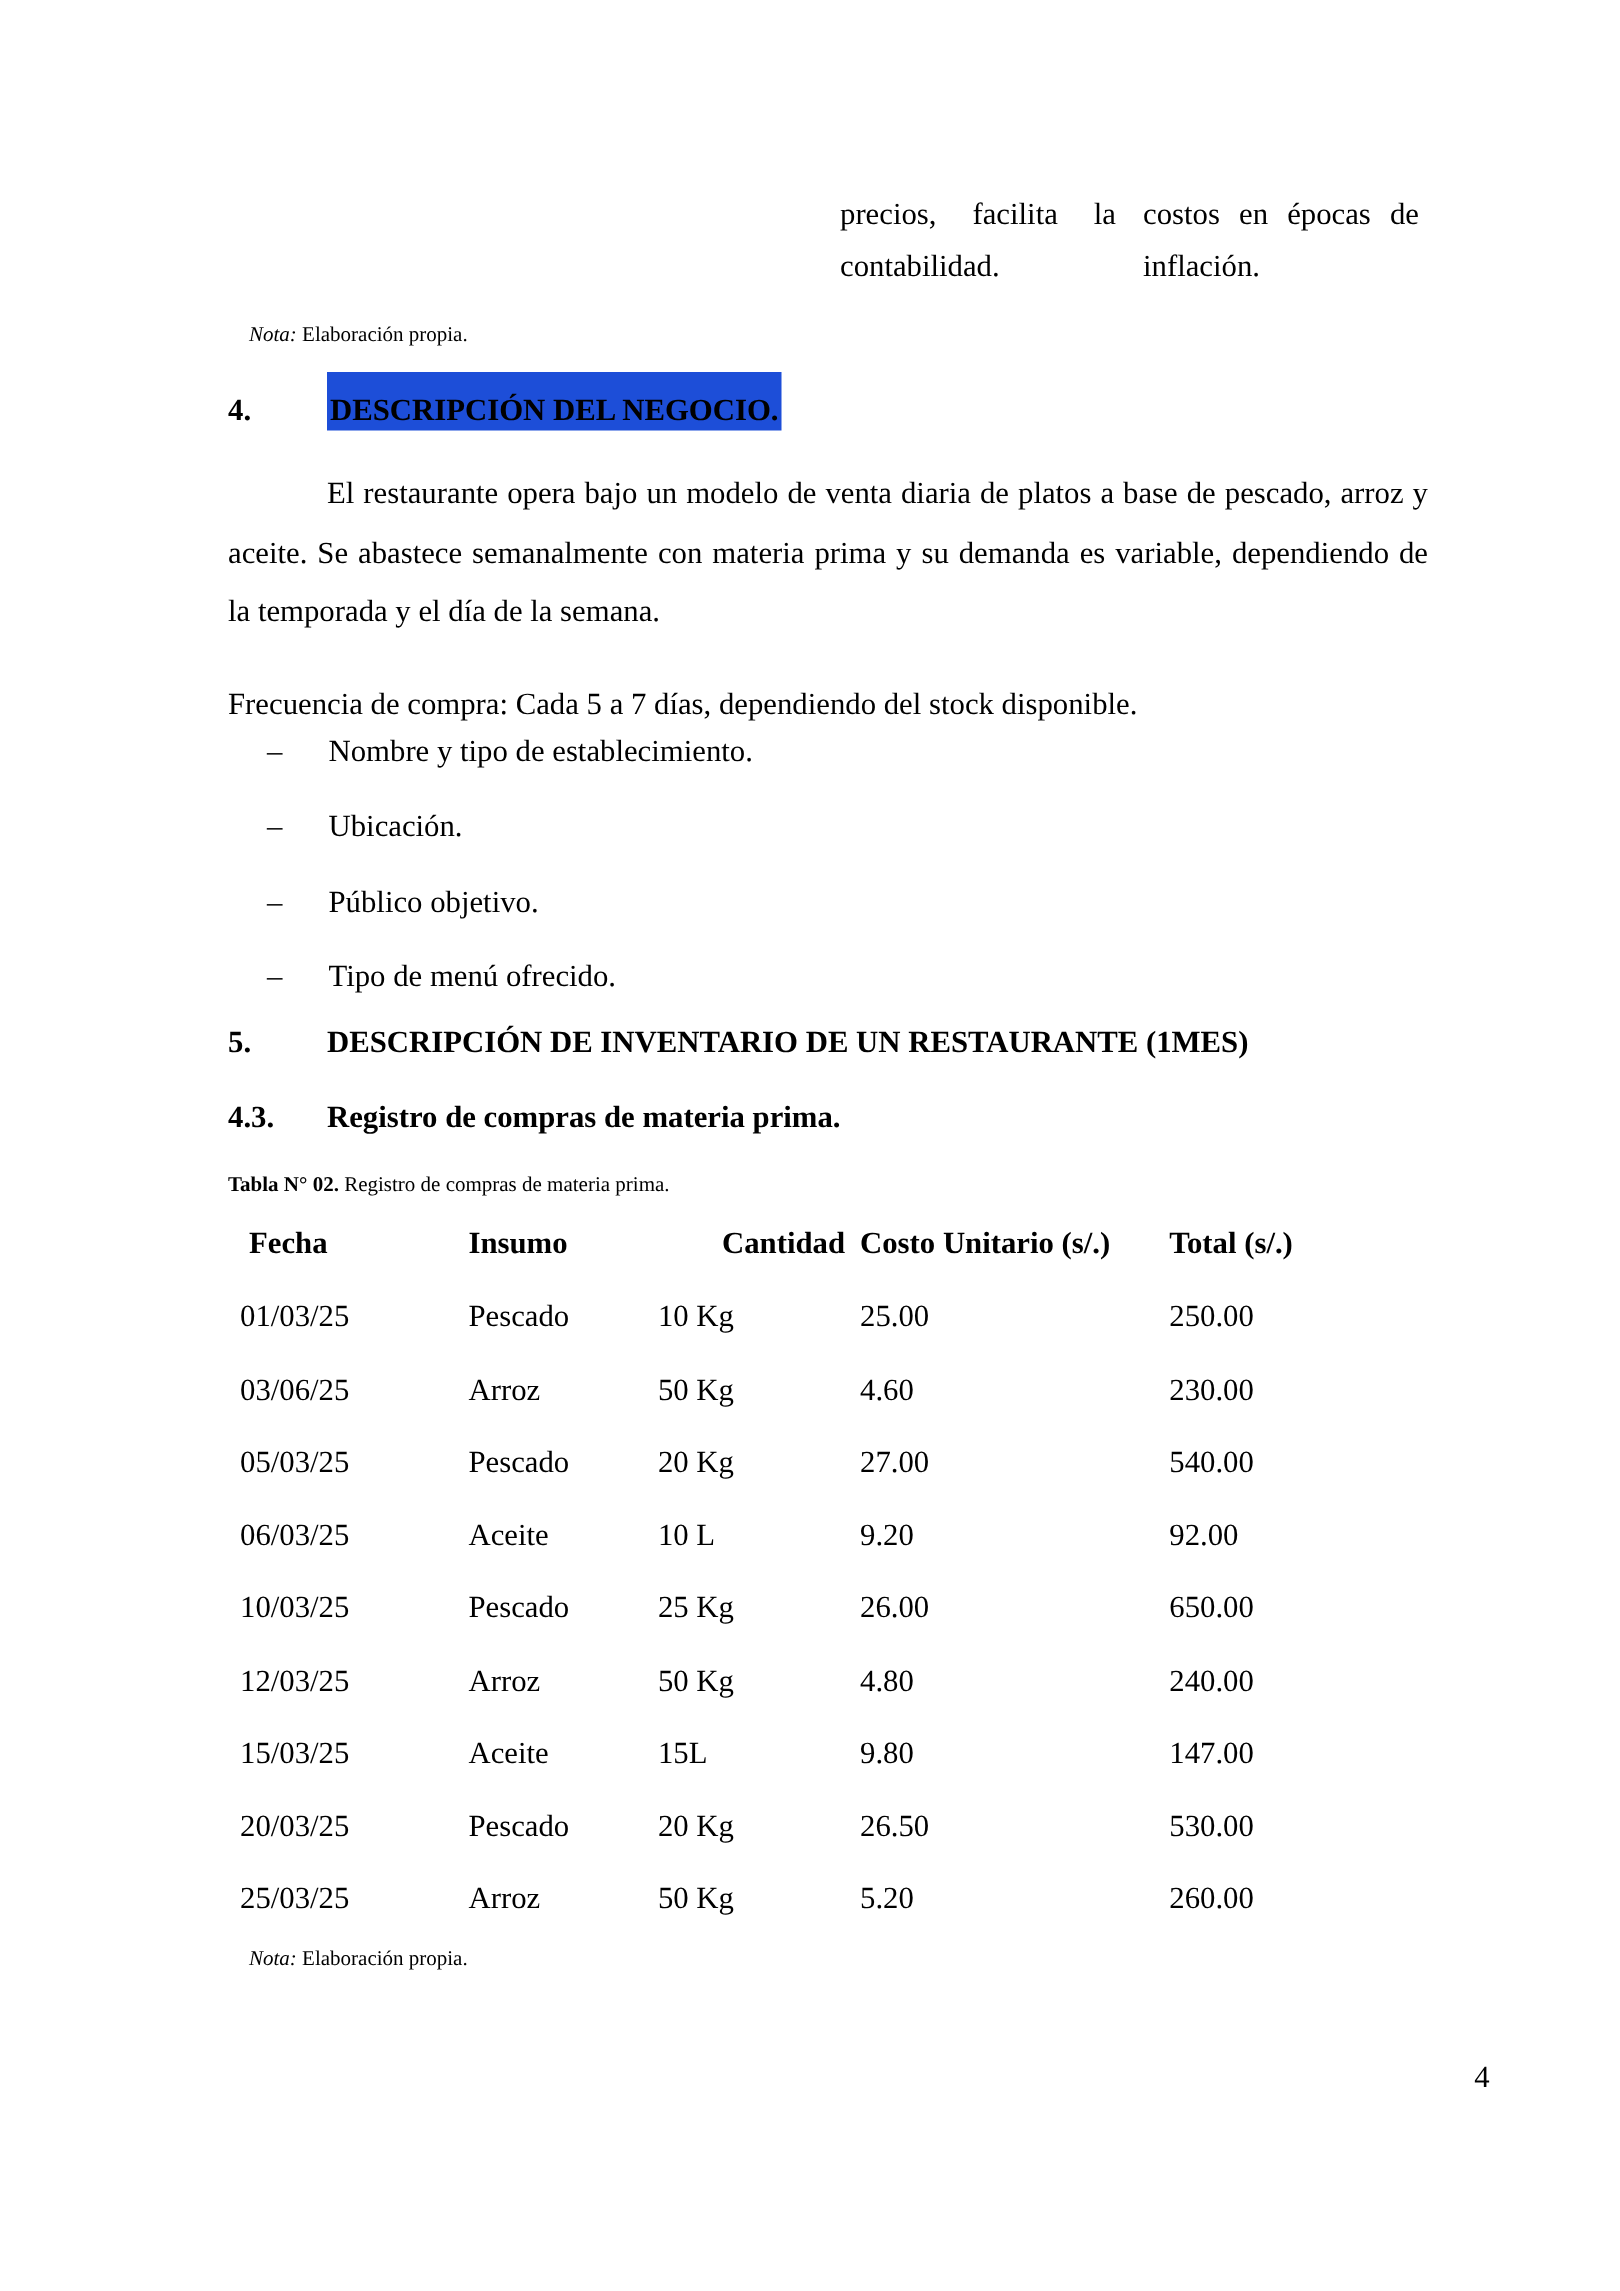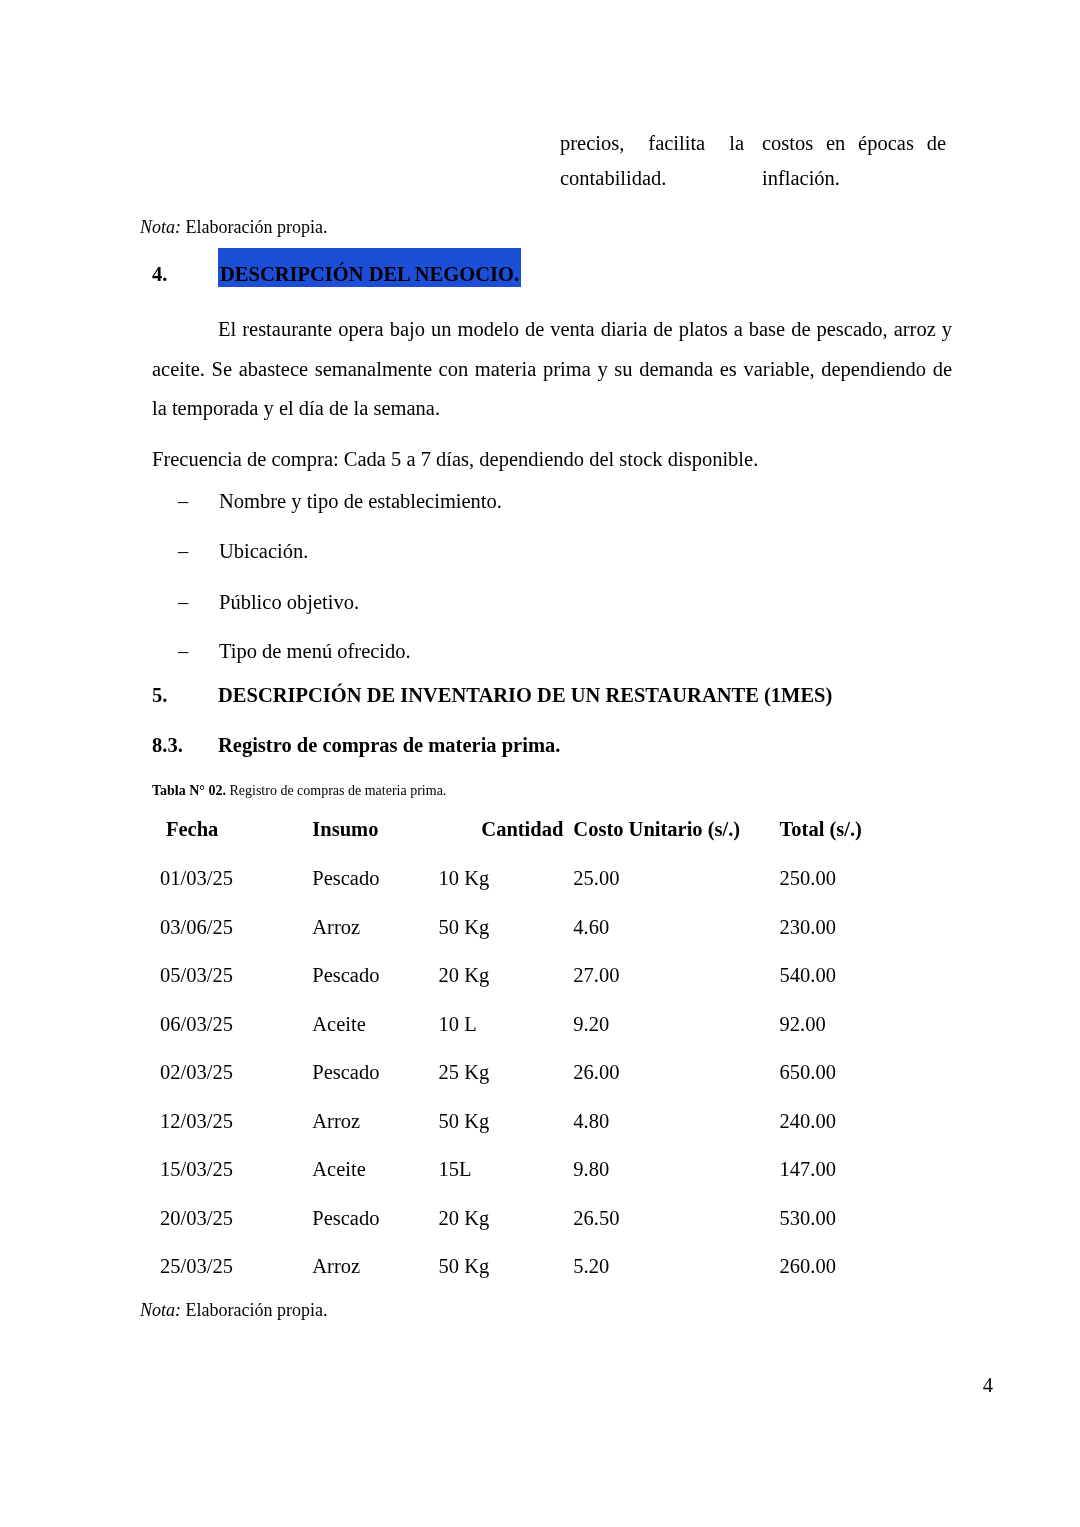--- a/index.html
+++ b/index.html
@@ -46,22 +46,22 @@
     text-align-last: justify;
   }
   .cont-cell .last-line {
     display: block;
     text-align: left;
   }
 
   
   .nota {
     position: absolute;
-    left: 140px;
-    font-size: 18px;
+    left: 166px;
+    font-size: 14px;
     line-height: 1.6;
   }
   .nota .lbl { font-style: italic; }
 
   .heading-num {
     position: absolute;
     left: 152px;
     font-weight: bold;
     font-size: 20.5px;
   }
@@ -172,31 +172,31 @@
 
   <div class="nota" style="top:213px">
     <span class="lbl">Nota:</span><span> Elaboración propia.</span>
   </div>
 
   <div class="heading-num" style="top:263px">4.</div>
   <div class="heading-text" style="left:218px; top:263px"><span class="hl">DESCRIPCIÓN DEL NEGOCIO.</span></div>
 
   <div class="para" style="top:310px"><span class="indent"></span><span>El restaurante opera bajo un modelo de venta diaria de platos a base de pescado, arroz y aceite. Se abastece semanalmente con materia prima y su demanda es variable, dependiendo de la temporada y el día de la semana.</span></div>
 
-  <div class="para" style="top:440px; text-align:left">Frecuencia de compra: Cada 5 a 7 días, dependiendo del stock disponible.</div>
+  <div class="para" style="top:451px; text-align:left">Frecuencia de compra: Cada 5 a 7 días, dependiendo del stock disponible.</div>
 
   <div class="bullet-row" style="top:485px"><span class="dash">–</span><span>Nombre y tipo de establecimiento.</span></div>
   <div class="bullet-row" style="top:535px"><span class="dash">–</span><span>Ubicación.</span></div>
   <div class="bullet-row" style="top:586px"><span class="dash">–</span><span>Público objetivo.</span></div>
   <div class="bullet-row" style="top:635px"><span class="dash">–</span><span>Tipo de menú ofrecido.</span></div>
 
   <div class="heading-num" style="top:684px">5.</div>
   <div class="heading-text" style="left:218px; top:684px">DESCRIPCIÓN DE INVENTARIO DE UN RESTAURANTE (1MES)</div>
 
-  <div class="heading-num" style="top:734px">8.3.</div>
+  <div class="heading-num" style="top:734px">4.3.</div>
   <div class="heading-text" style="left:218px; top:734px">Registro de compras de materia prima.</div>
 
   <div class="caption" style="top:783px">
     <span class="cap-b">Tabla N° 02.</span><span> Registro de compras de materia prima.</span>
   </div>
 
   <table class="data-table">
     <thead>
       <tr>
         <th class="col-fecha">Fecha</th>
@@ -229,21 +229,21 @@
         <td class="col-total">540.00</td>
       </tr>
       <tr>
         <td class="col-fecha">06/03/25</td>
         <td class="col-insumo">Aceite</td>
         <td class="col-cant">10 L</td>
         <td class="col-costo">9.20</td>
         <td class="col-total">92.00</td>
       </tr>
       <tr>
-        <td class="col-fecha">02/03/25</td>
+        <td class="col-fecha">10/03/25</td>
         <td class="col-insumo">Pescado</td>
         <td class="col-cant">25 Kg</td>
         <td class="col-costo">26.00</td>
         <td class="col-total">650.00</td>
       </tr>
       <tr>
         <td class="col-fecha">12/03/25</td>
         <td class="col-insumo">Arroz</td>
         <td class="col-cant">50 Kg</td>
         <td class="col-costo">4.80</td>

